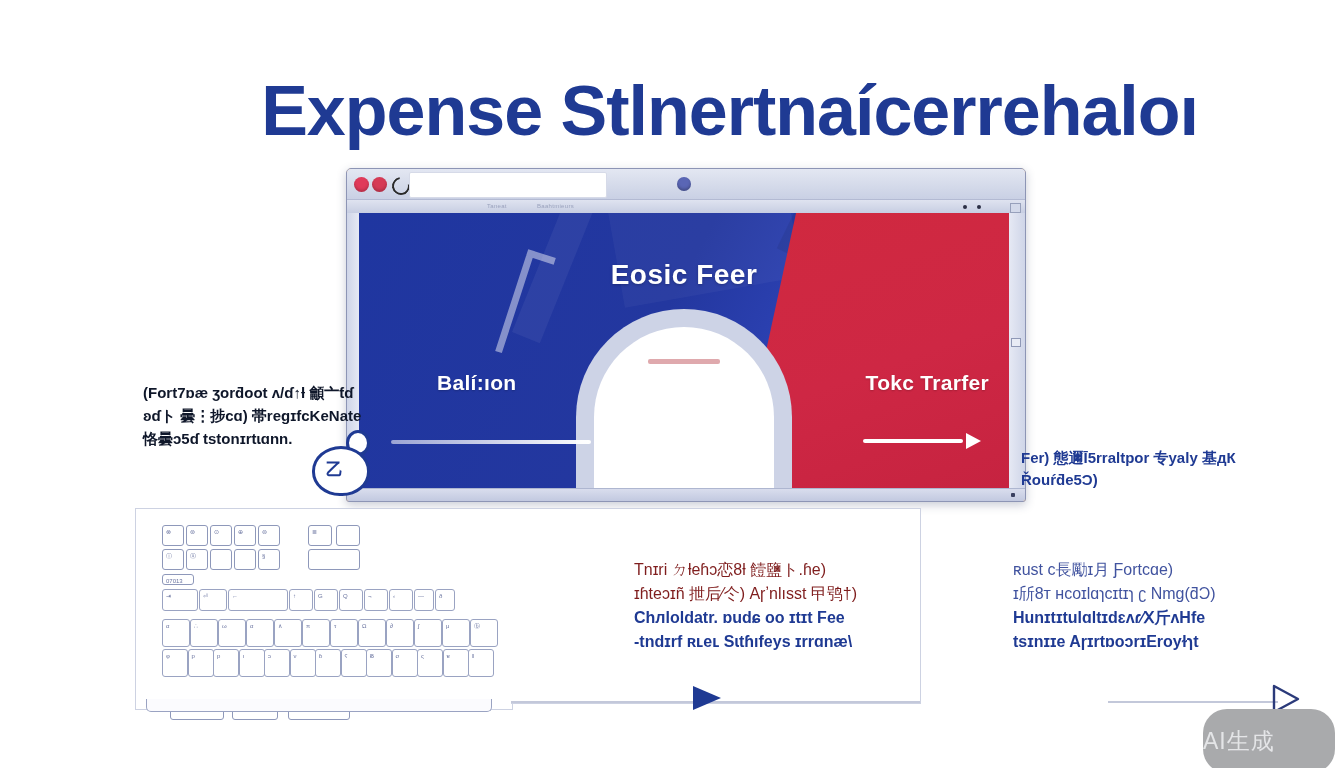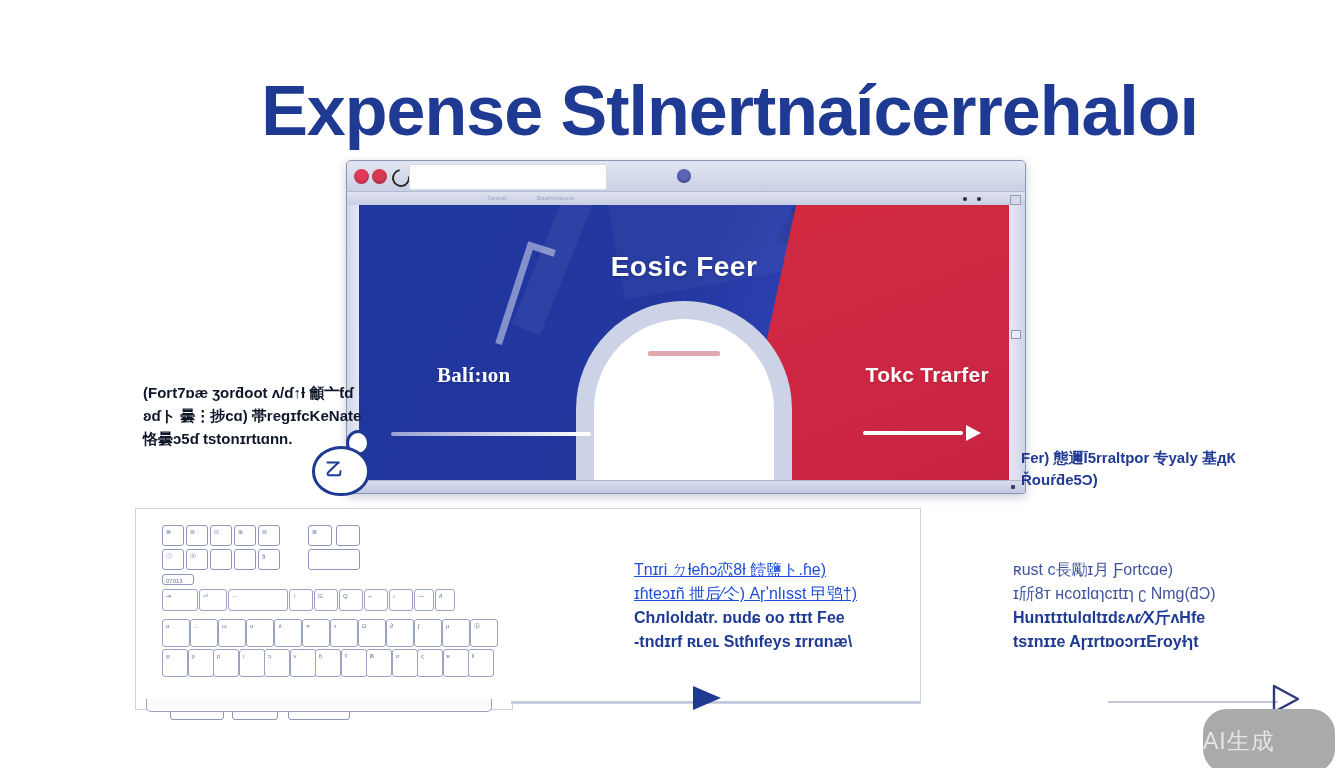--- a/index.html
+++ b/index.html
@@ -14,21 +14,21 @@
     position:absolute;left:138px;top:68px;width:1060px;height:86px;
     font-family:"Liberation Sans",sans-serif;
     font-size:70px;font-weight:bold;color:#1f3a93;
     letter-spacing:-1px;white-space:nowrap;
     line-height:86px;
     text-shadow:0 1px 0 rgba(255,255,255,.4);
     text-align:right;
   }
   
   #browser{
-    position:absolute;left:346px;top:160px;width:678px;height:332px;
+    position:absolute;left:346px;top:168px;width:678px;height:332px;
     background:#fdba74;
     border:1px solid #8d95b5;
     border-radius:5px 5px 3px 3px;
     box-shadow:0 3px 10px rgba(40,50,90,.25);
     overflow:hidden;
   }
   #titlebar{
     position:absolute;left:0;top:0;width:100%;height:30px;
     background:linear-gradient(#e3e7f2,#c9d0e4);
   }
@@ -121,21 +121,20 @@
   }
   #hero-heading{
     position:absolute;left:0;right:0;top:46px;text-align:center;
     color:#ffffff;font-size:28px;font-weight:bold;letter-spacing:.5px;
     text-shadow:0 1px 3px rgba(0,0,0,.25);
   }
   #label-left{
     position:absolute;left:78px;top:158px;color:#ffffff;
     font-size:21px;font-weight:bold;letter-spacing:.3px;
     text-shadow:0 1px 2px rgba(0,0,0,.2);
-    font-family:Liberation Serif, serif;
   }
   #label-right{
     position:absolute;right:20px;top:158px;color:#ffffff;
     font-size:21px;font-weight:bold;letter-spacing:.3px;
     text-shadow:0 1px 2px rgba(0,0,0,.2);
   }
   #line-left{
     position:absolute;left:32px;top:227px;width:200px;height:4px;
     background:linear-gradient(90deg,rgba(255,255,255,.55),#ffffff);
     border-radius:2px;
@@ -201,21 +200,21 @@
   }
   #kbd-base{
     position:absolute;left:10px;top:190px;width:344px;height:12px;
     border:1.4px solid #9aa3c2;border-top:none;border-radius:0 0 5px 5px;
     background:#fbfbfe;
   }
   #note-mid{
     position:absolute;left:634px;top:558px;width:300px;
     color:#1f3a93;font-size:16px;line-height:24px;font-weight:bold;
   }
-  #note-mid .faint{font-weight:normal;color:#1d4ed8;text-decoration:underline;}
+  #note-mid .faint{font-weight:normal;color:#7f1d1d;}
   #note-far-right{
     position:absolute;left:1013px;top:558px;width:280px;
     color:#1f3a93;font-size:16px;line-height:24px;font-weight:bold;
   }
   #note-far-right .faint{font-weight:normal;color:#41539f;}
   
   #rule-mid{
     position:absolute;left:511px;top:701px;width:409px;height:2px;background:#c3c8da;
   }
   #play-mid{

